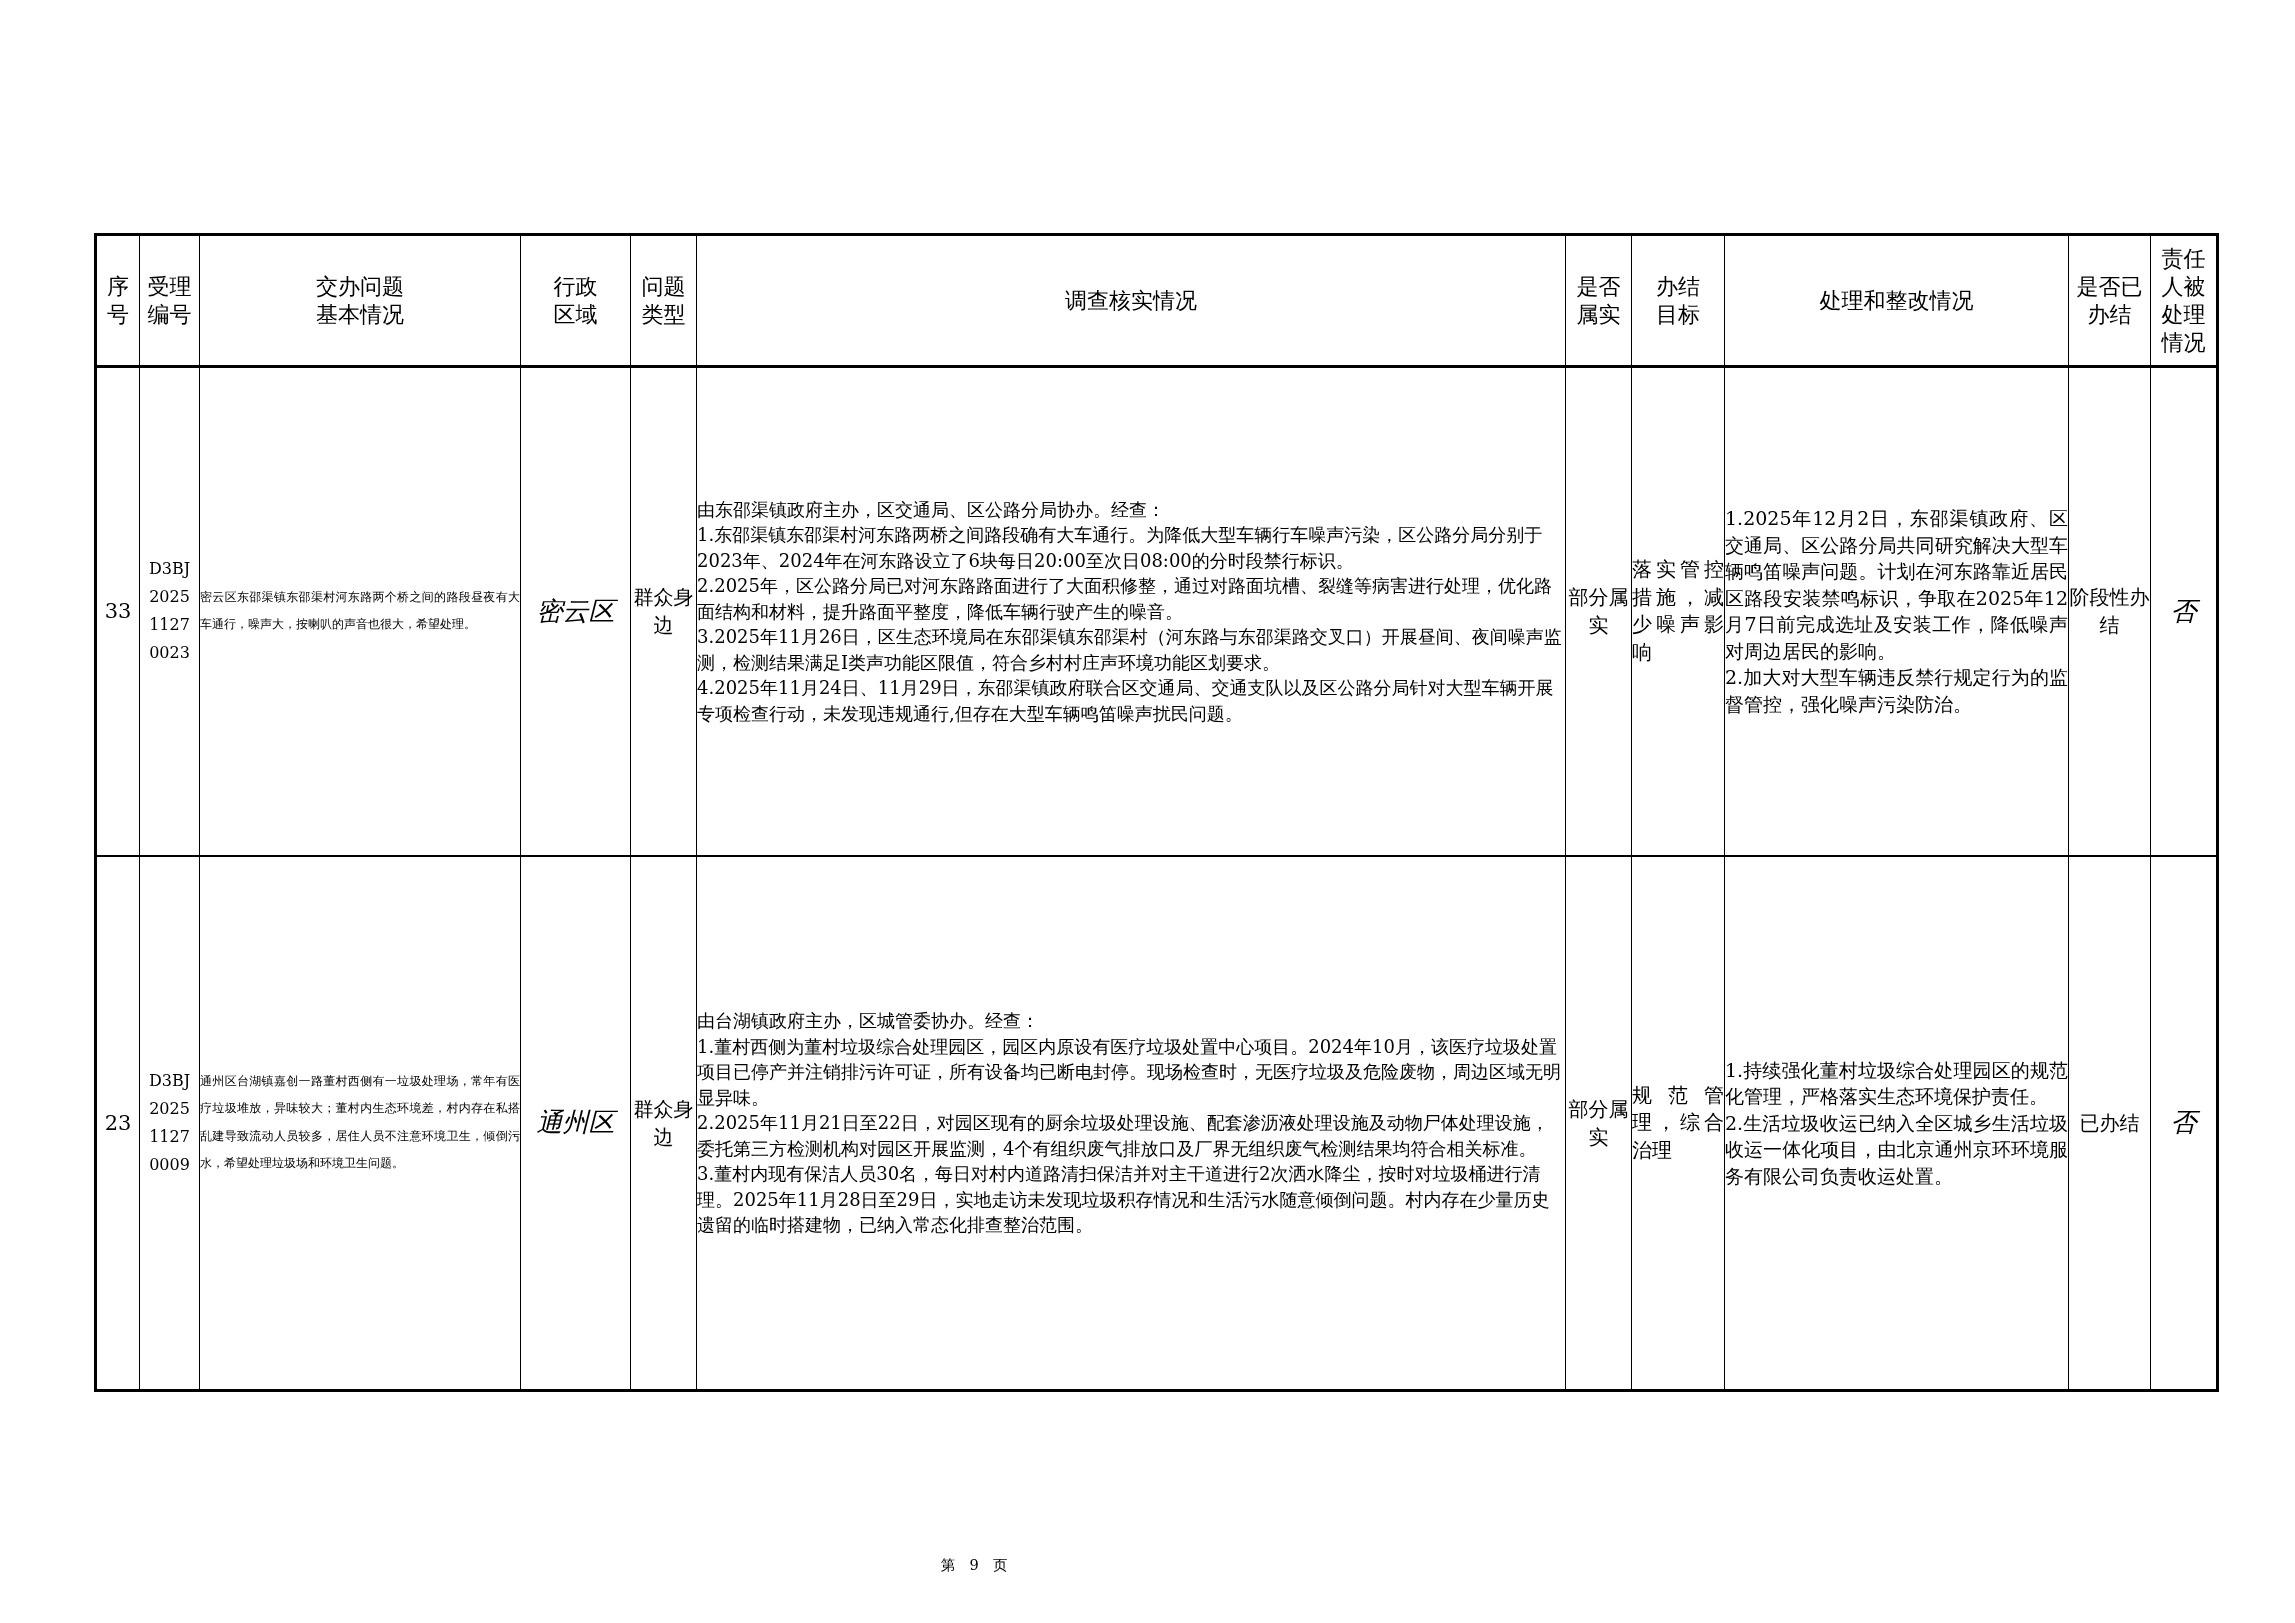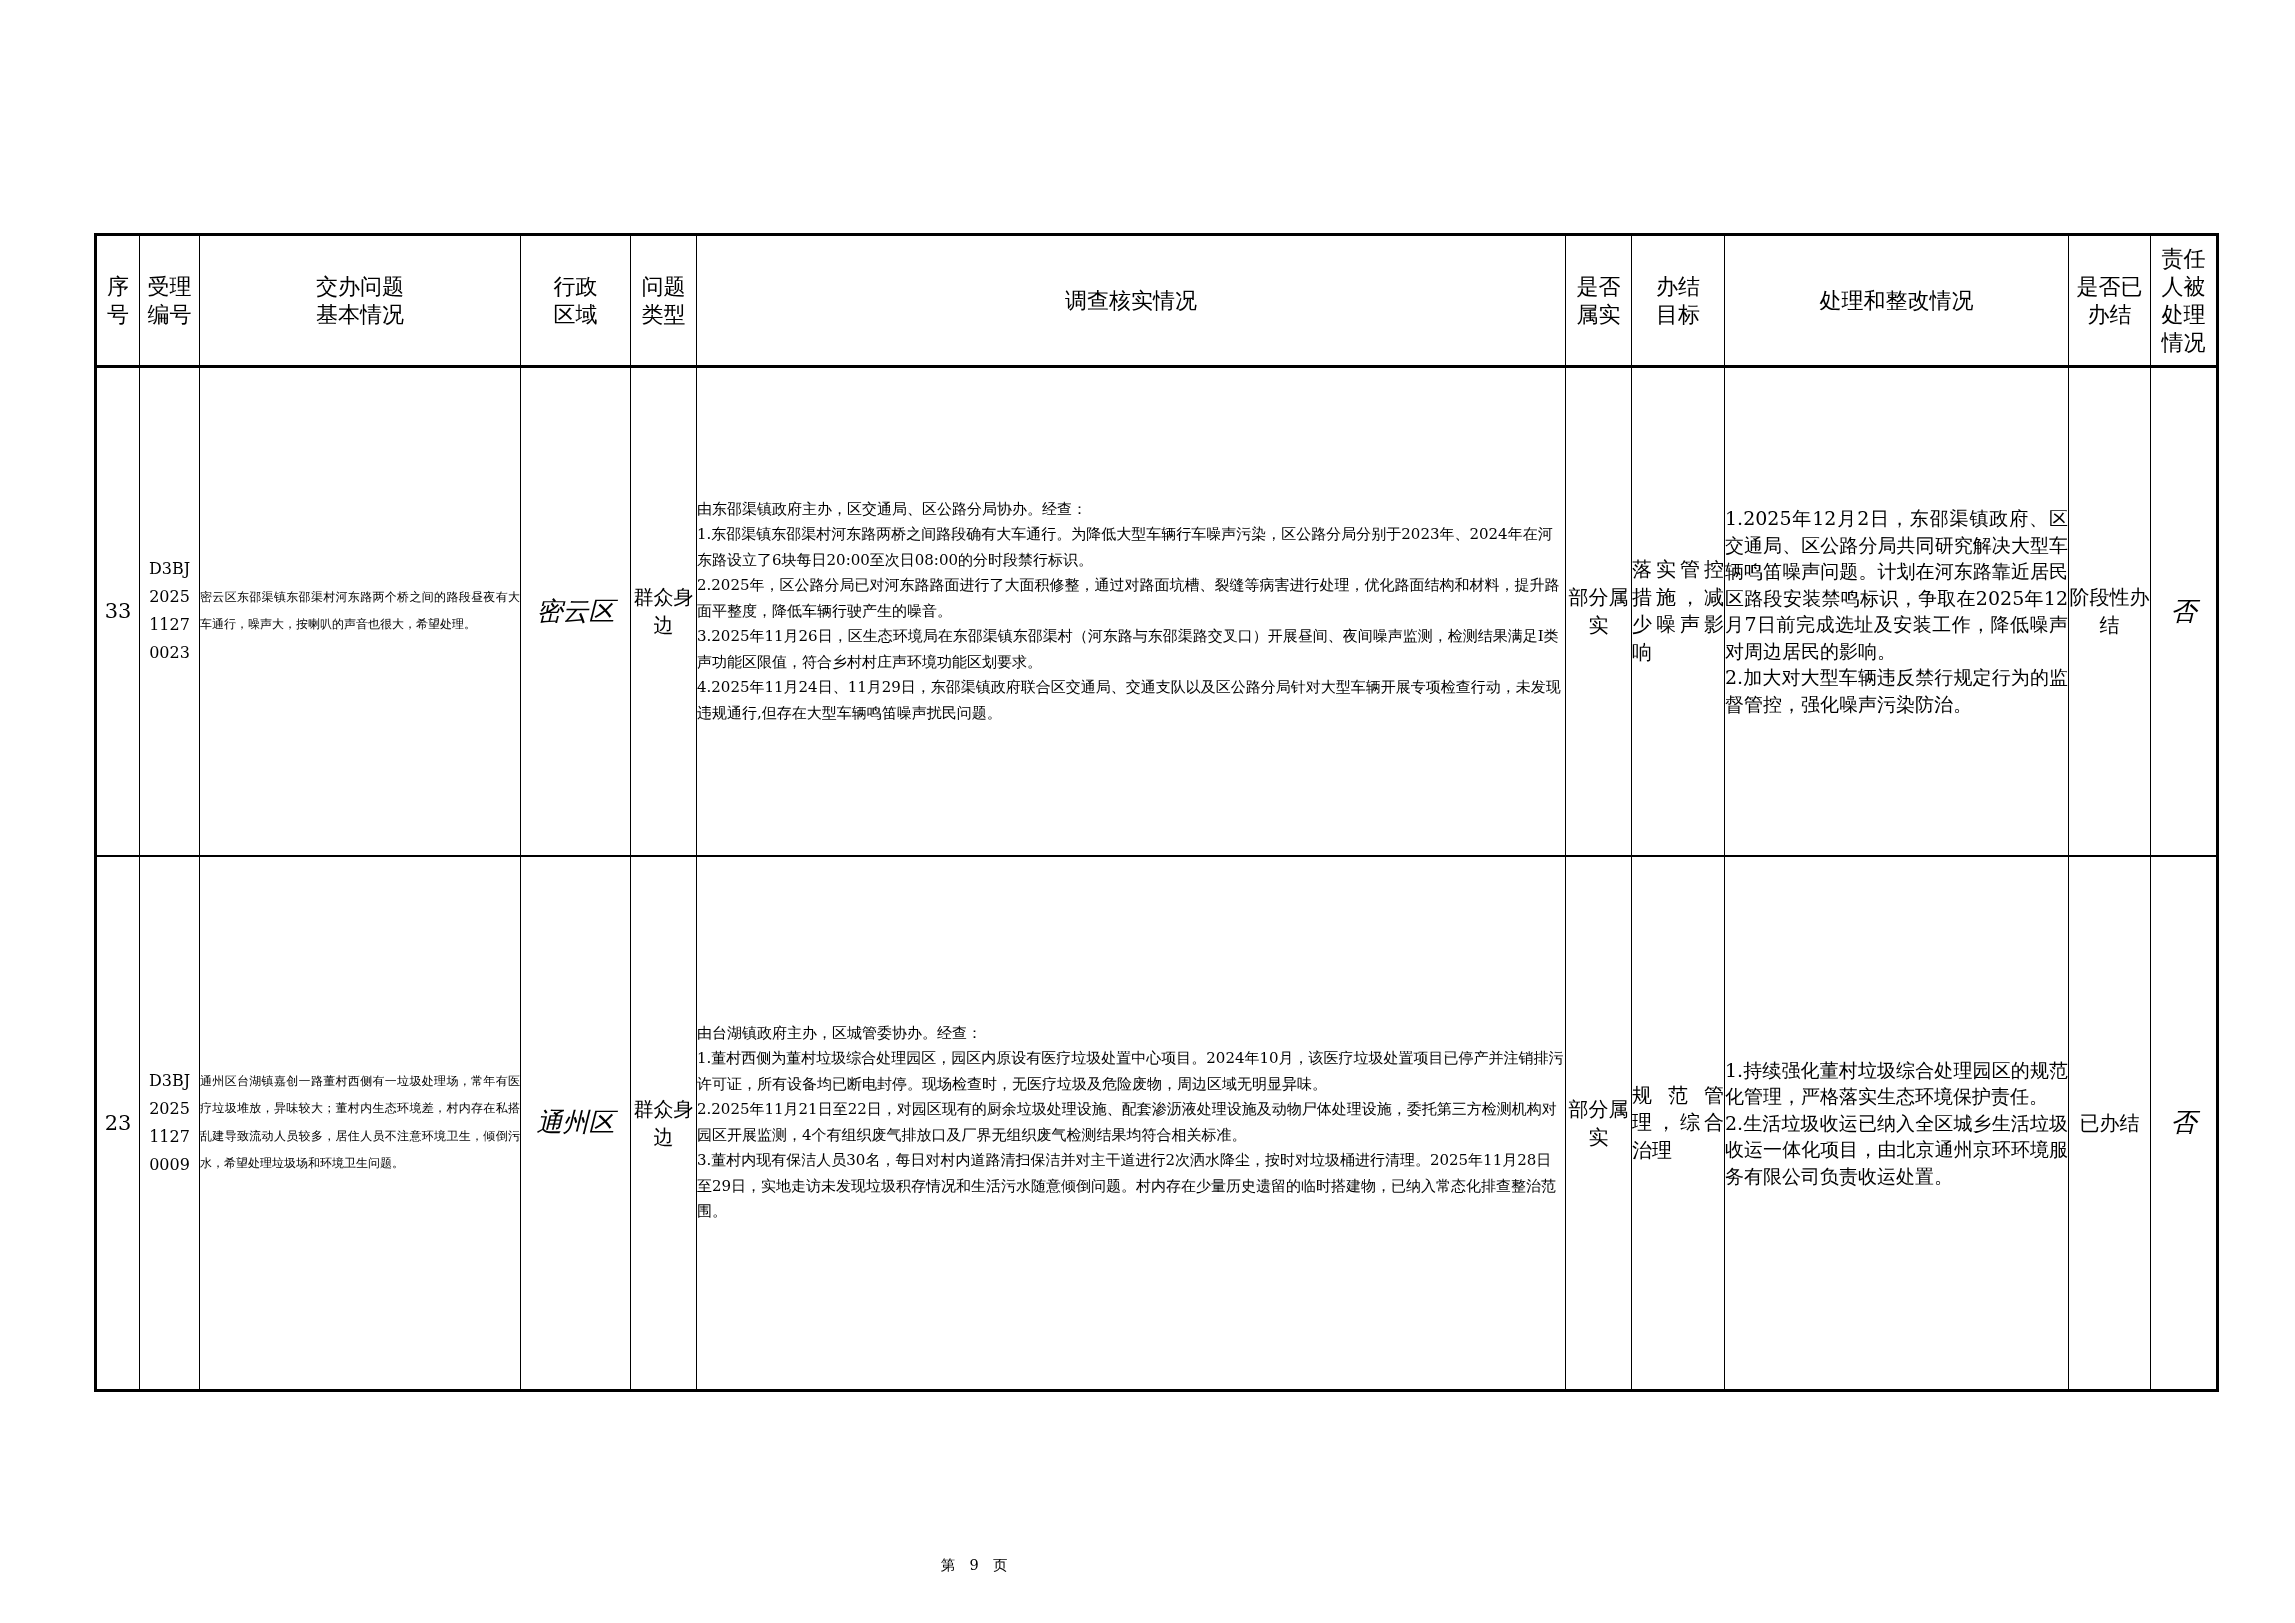--- a/index.html
+++ b/index.html
@@ -20,21 +20,21 @@
   .page-table tr.row-22 td { border-bottom: 2.4px solid #000; }
   .hdr {
     font-family: "DejaVu Sans", "Liberation Sans", sans-serif;
     font-weight: normal; font-size: 22px; line-height: 28px; text-align: center;
   }
   .hdr .l { display: block; }
   .c-center { text-align: center; font-size: 26px; line-height: 29px; font-style: italic; }
   .c-num { font-size: 21px; line-height: 28px; text-align: center; }
   .c-id { font-size: 16px; line-height: 28px; text-align: center; word-break: break-all; }
   .c-basic { font-size: 12px; line-height: 27.5px; padding: 0 3.9px; text-align: justify; }
-  .c-invest { font-size: 15px; line-height: 25.5px; padding: 0 6.7px; text-align: left; }
+  .c-invest { font-size: 18px; line-height: 25.5px; padding: 0 6.7px; text-align: left; }
   .c-invest p, .c-proc p { margin: 0; }
   .c-proc { font-size: 19px; line-height: 26.5px; padding: 0 3.9px; text-align: justify; }
   .c-target { font-size: 20px; line-height: 27.5px; padding: 0 2.9px; text-align: justify; text-align-last: left; }
   .c-small2 { font-size: 20px; line-height: 28px; text-align: center; padding: 0 1.9px; }
   .footer {
     position: absolute; left: 0; width: 1953px; top: 1556px; text-align: center;
     font-family: "DejaVu Serif", "Liberation Serif", serif; font-size: 14.5px; letter-spacing: 4.8px;
   }
 </style>
 </head>

